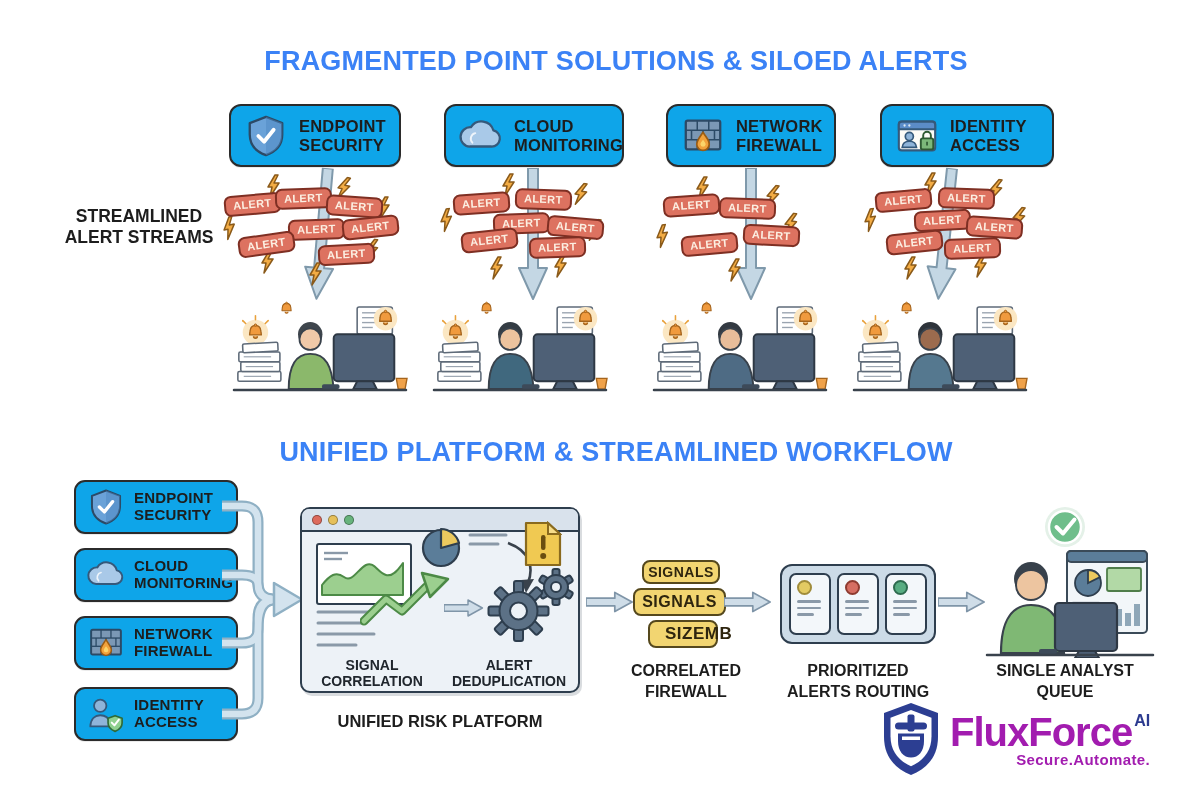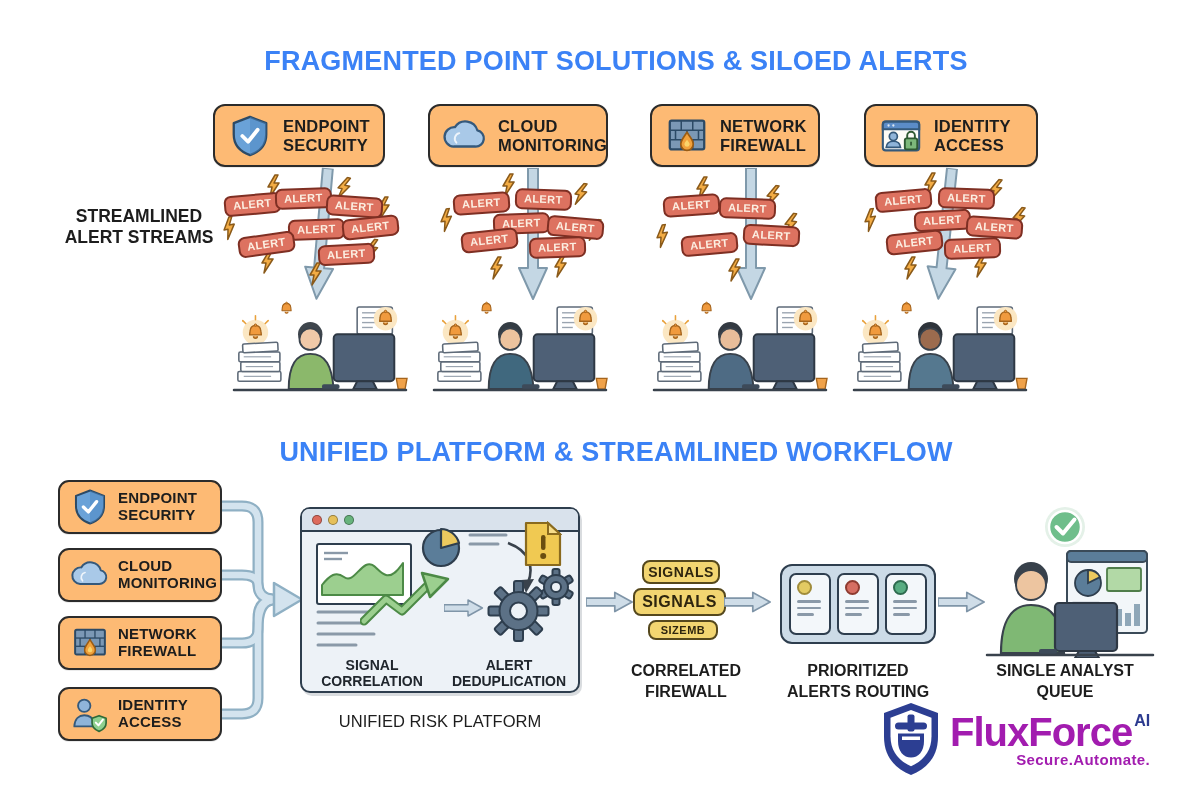--- a/index.html
+++ b/index.html
@@ -2,23 +2,23 @@
 <html><head>
 <meta charset="utf-8">
 <style>
   html,body{margin:0;padding:0;background:#fff;}
   #canvas{position:relative;width:1200px;height:800px;background:#ffffff;overflow:hidden;
           font-family:"Liberation Sans","DejaVu Sans",sans-serif;color:#1d1d1d;}
   .abs{position:absolute;}
   .sec-title{position:absolute;left:16px;width:1200px;text-align:center;font-size:27px;font-weight:800;
              letter-spacing:.2px;color:#3b82f6;}
   
-  .src-box{position:absolute;background:#fdba74;border:2.5px solid #2b2b2b;border-radius:12px;
+  .src-box{position:absolute;background:#0ea5e9;border:2.5px solid #2b2b2b;border-radius:12px;
            display:flex;align-items:center;gap:11px;padding-left:13px;box-sizing:border-box;height:63px;
-           box-shadow:0 1px 0 rgba(0,0,0,.08);}
+           box-shadow:0 1px 0 rgba(0,0,0,.08);margin-left:16px;}
   .src-box.small{height:54px;border-radius:11px;gap:9px;padding-left:11px;}
   .src-label{font-weight:800;font-size:16.5px;line-height:1.12;letter-spacing:.2px;}
   .src-box.small .src-label{font-size:15px;}
   .src-icon{display:flex;align-items:center;}
   
   .side-label{position:absolute;left:58px;top:206px;width:162px;text-align:center;
               font-weight:800;font-size:17.5px;line-height:1.18;}
   
   .cluster{position:absolute;top:168px;width:210px;height:136px;}
   .alert-badge{position:absolute;background:#dd7260;border:2px solid #7e2f23;border-radius:7px;
@@ -28,21 +28,21 @@
   .stream-arrow{position:absolute;width:44px;height:134px;top:0;z-index:1;}
   
   .scene{position:absolute;top:299px;width:176px;height:98px;}
   
   .win{position:absolute;left:300px;top:507px;width:280px;height:186px;background:#edf2f7;
        border:2.5px solid #2e3e4e;border-radius:10px;box-sizing:border-box;box-shadow:2px 3px 0 rgba(46,62,78,.18);}
   .win-header{height:21px;background:#d9e2ec;border-bottom:2px solid #2e3e4e;border-radius:7px 7px 0 0;
               display:flex;align-items:center;gap:6px;padding:0 10px;}
   .tl-dot{width:8px;height:8px;border-radius:50%;border:1px solid rgba(0,0,0,.35);}
   .win-label{position:absolute;font-weight:800;font-size:14px;line-height:16px;text-align:center;color:#20262d;}
-  .win-caption{position:absolute;left:300px;top:712px;width:280px;text-align:center;font-weight:400;font-size:16.5px;}
+  .win-caption{position:absolute;left:300px;top:712px;width:280px;text-align:center;font-weight:700;font-size:16.5px;}
   
   .stage-arrow{position:absolute;width:48px;height:26px;top:589px;}
   .badge-signal{position:absolute;background:#f2d571;border:2.5px solid #55481d;border-radius:8px;
                 color:#2e250e;font-weight:800;text-align:center;letter-spacing:.5px;box-sizing:border-box;}
   .caption{position:absolute;top:660px;text-align:center;font-weight:800;font-size:16px;line-height:21px;}
   .panel{position:absolute;left:780px;top:564px;width:156px;height:80px;background:#ccdbe7;
          border:2.5px solid #2e3e4e;border-radius:12px;box-sizing:border-box;display:flex;gap:6px;
          padding:7px;justify-content:center;}
   .pcard{width:42px;background:#f3f7fa;border:2px solid #2e3e4e;border-radius:7px;padding:5px 0 0 6px;box-sizing:border-box;}
   .pdot{width:11px;height:11px;border-radius:50%;margin-bottom:5px;}
@@ -466,21 +466,21 @@
     <div class="win-label" style="left:142px;top:148px;width:130px">ALERT DEDUPLICATION</div>
   </div>
   <div class="win-caption">UNIFIED RISK PLATFORM</div>
 
   <svg class="stage-arrow" style="left:586px" viewBox="0 0 50 26">
       <use href="#stage-arrow-shape"></use>
     </svg>
 
   <span class="badge-signal" style="left:642px;top:560px;width:78px;font-size:14px;padding:2px 0">SIGNALS</span>
   <span class="badge-signal" style="left:633px;top:588px;width:93px;font-size:16px;padding:3px 0">SIGNALS</span>
-  <span class="badge-signal" style="left:648px;top:620px;width:70px;font-size:11px;padding:2px 0">SIZEMB</span>
+  <span class="badge-signal" style="left:648px;top:620px;width:70px;font-size:17px;padding:2px 15px">SIZEMB</span>
   <div class="caption" style="left:616px;width:140px">CORRELATED FIREWALL</div>
 
   <svg class="stage-arrow" style="left:724px" viewBox="0 0 50 26">
       <use href="#stage-arrow-shape"></use>
     </svg>
 
   <div class="panel">
     <div class="pcard">
       <div class="pdot" style="background:#e3cb63;border:2px solid #a08c3a"></div>
       <div class="pline" style="width:24px"></div>

